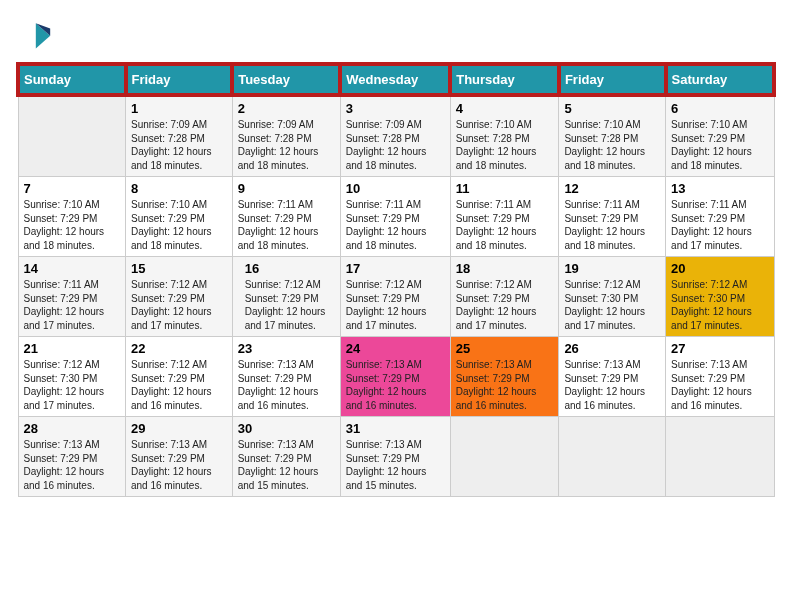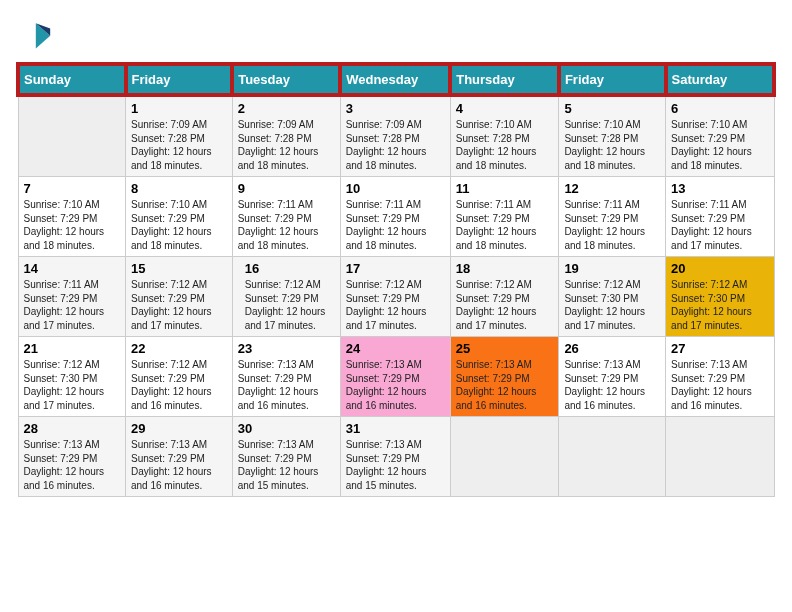--- a/index.html
+++ b/index.html
@@ -217,21 +217,21 @@
           <div class="day-info">Sunrise: 7:12 AM<br>Sunset: 7:30 PM<br>Daylight: 12 hours and 17 minutes.</div>
         </td>
         <td style="background: rgb(255, 255, 255);">
           <span class="day-number">22</span>
           <div class="day-info">Sunrise: 7:12 AM<br>Sunset: 7:29 PM<br>Daylight: 12 hours and 16 minutes.</div>
         </td>
         <td style="background: rgb(255, 255, 255);">
           <span class="day-number">23</span>
           <div class="day-info">Sunrise: 7:13 AM<br>Sunset: 7:29 PM<br>Daylight: 12 hours and 16 minutes.</div>
         </td>
-        <td style="background: #f9a8d4;">
+        <td style="background: #ec4899;">
           <span class="day-number">24</span>
           <div class="day-info">Sunrise: 7:13 AM<br>Sunset: 7:29 PM<br>Daylight: 12 hours and 16 minutes.</div>
         </td>
         <td style="background: #f97316;">
           <span class="day-number">25</span>
           <div class="day-info">Sunrise: 7:13 AM<br>Sunset: 7:29 PM<br>Daylight: 12 hours and 16 minutes.</div>
         </td>
         <td style="background: rgb(255, 255, 255);">
           <span class="day-number">26</span>
           <div class="day-info">Sunrise: 7:13 AM<br>Sunset: 7:29 PM<br>Daylight: 12 hours and 16 minutes.</div>

